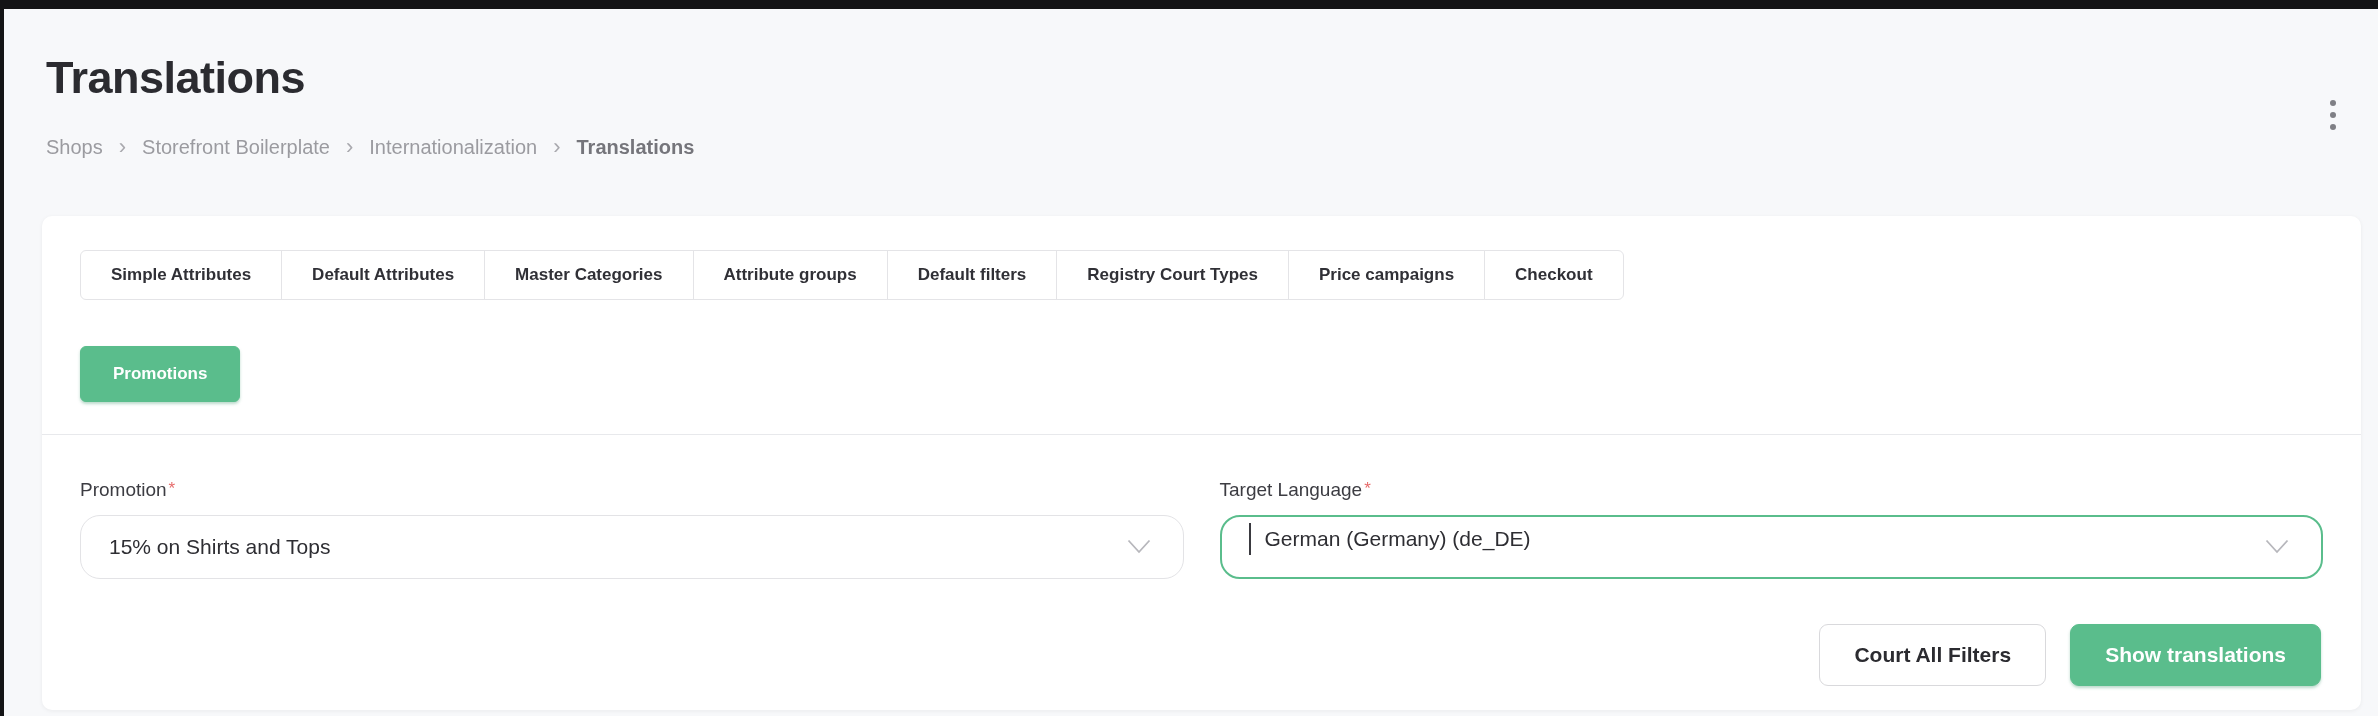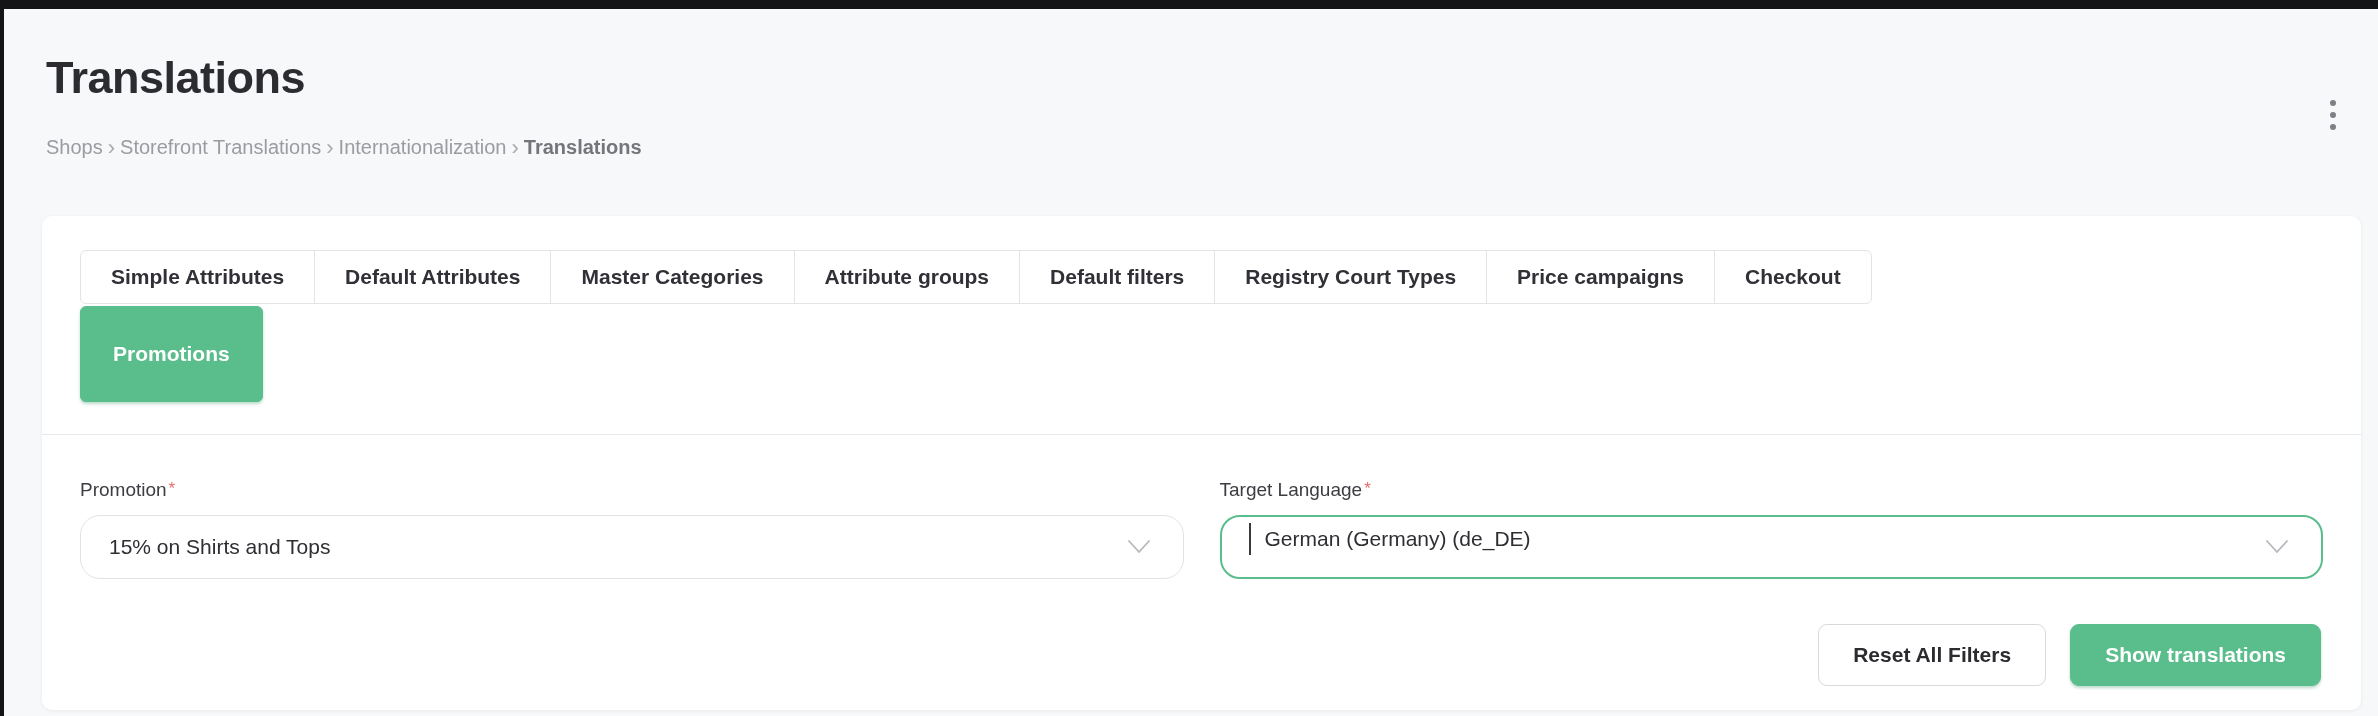--- a/index.html
+++ b/index.html
@@ -13,55 +13,56 @@
   }
   .top-bar   { position:absolute; left:0; top:0; width:2378px; height:9px; background:#141416; }
   .left-strip{ position:absolute; left:0; top:0; width:4px; height:716px; background:#141416; }
 
   .page-title{
     position:absolute; left:46px; top:52px;
     font-size:45px; font-weight:800; letter-spacing:-0.5px; color:#2b2b30;
   }
   .breadcrumb{
     position:absolute; left:46px; top:136px;
-    font-size:20px; color:#9b9ba0; display:flex; align-items:flex-end; gap:5px;
+    font-size:20px; color:#9b9ba0; display:flex; align-items:flex-start; gap:16px;
   }
   .crumb { color:#9b9ba0; cursor:pointer; }
   .crumb.current { color:#75757b; font-weight:700; cursor:default; }
   .crumb-sep { color:#a9a9ae; font-size:22px; line-height:1; }
 
   .kebab{
     position:absolute; right:38px; top:96px;
     display:flex; flex-direction:column; gap:6px; align-items:center;
     padding:4px; cursor:pointer;
   }
   .kebab i{ width:6px; height:6px; border-radius:50%; background:#7f7f85; display:block; }
 
   .card{
     position:absolute; left:42px; top:216px; width:2319px; height:494px;
     background:#ffffff; border-radius:10px;
     box-shadow:0 1px 4px rgba(30,30,40,0.06);
   }
   .tabs-section{ padding:34px 38px 0 38px; }
   .tab-row{ display:flex; flex-wrap:nowrap; }
   .tab{
-    font-size:21px; font-weight:700; color:#303036;
+    font-size:17px; font-weight:700; color:#303036;
     background:#fff; border:1px solid #e4e4e7;
     padding:14px 30px; margin-left:-1px; cursor:pointer; white-space:nowrap;
   }
   .tab-row .tab:first-child{ margin-left:0; border-radius:6px 0 0 6px; }
   .tab-row .tab:last-child{ border-radius:0 6px 6px 0; }
   .tab-row-2{ margin-top:2px; }
   .tab-row-2 .tab{ border-radius:6px !important; }
   .tab.tab-active{
     background:var(--accent-green,#5abd8c);
     border-color:var(--accent-green,#5abd8c);
     color:#ffffff;
-    padding:35px 32px;
+    padding:17px 32px;
     box-shadow:0 2px 3px rgba(60,150,110,0.35);
+    margin-top:44px;
   }
   .divider{ margin-top:32px; border-top:1px solid #e8e9ec; }
 
   .form-section{ display:flex; gap:36px; padding:44px 38px 0 38px;align-items:center; }
   .field{ flex:1; }
   .field-label{ font-size:19px; color:#3c3c42; margin-bottom:14px; }
   .required{ color:var(--required-red,#e66a6a); font-size:17px; vertical-align:top; margin-left:2px; }
   .select{
     position:relative; height:64px; background:#fff;
     border:1px solid #e3e3e6; border-radius:20px;
@@ -87,21 +88,21 @@
 <body>
 
 <div class="top-bar"></div>
 <div class="left-strip"></div>
 
 <h1 class="page-title">Translations</h1>
 
 <nav class="breadcrumb">
     <span class="crumb">Shops</span>
     <span class="crumb-sep">›</span>
-    <span class="crumb">Storefront Translations</span>
+    <span class="crumb">Storefront Boilerplate</span>
     <span class="crumb-sep">›</span>
     <span class="crumb">Internationalization</span>
     <span class="crumb-sep">›</span>
     <span class="crumb current">Translations</span>
   </nav>
 
 <div class="kebab" title="">
   <i></i>
     <i></i>
     <i></i>
@@ -154,17 +155,17 @@
           <svg width="24" height="15" viewBox="0 0 24 15">
               <polyline points="1.5,1.5 12,13 22.5,1.5" fill="none" stroke="#b7b7bc" stroke-width="1.8"></polyline>
             </svg>
         </span>
       </div>
     </div>
 
   </div>
 
   <div class="footer">
-    <button class="btn btn-secondary">Reset All Filters</button>
+    <button class="btn btn-secondary">Court All Filters</button>
     <button class="btn btn-primary">Show translations</button>
   </div>
 
 </div>
 
 </body></html>

